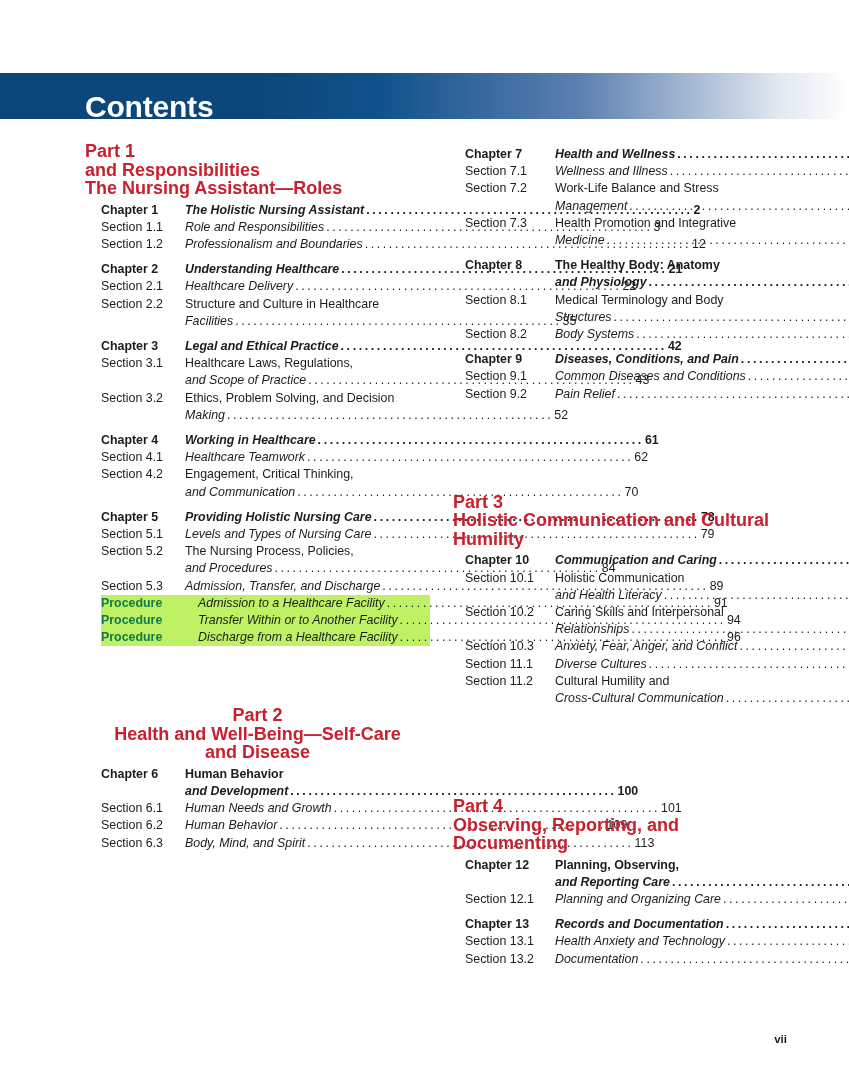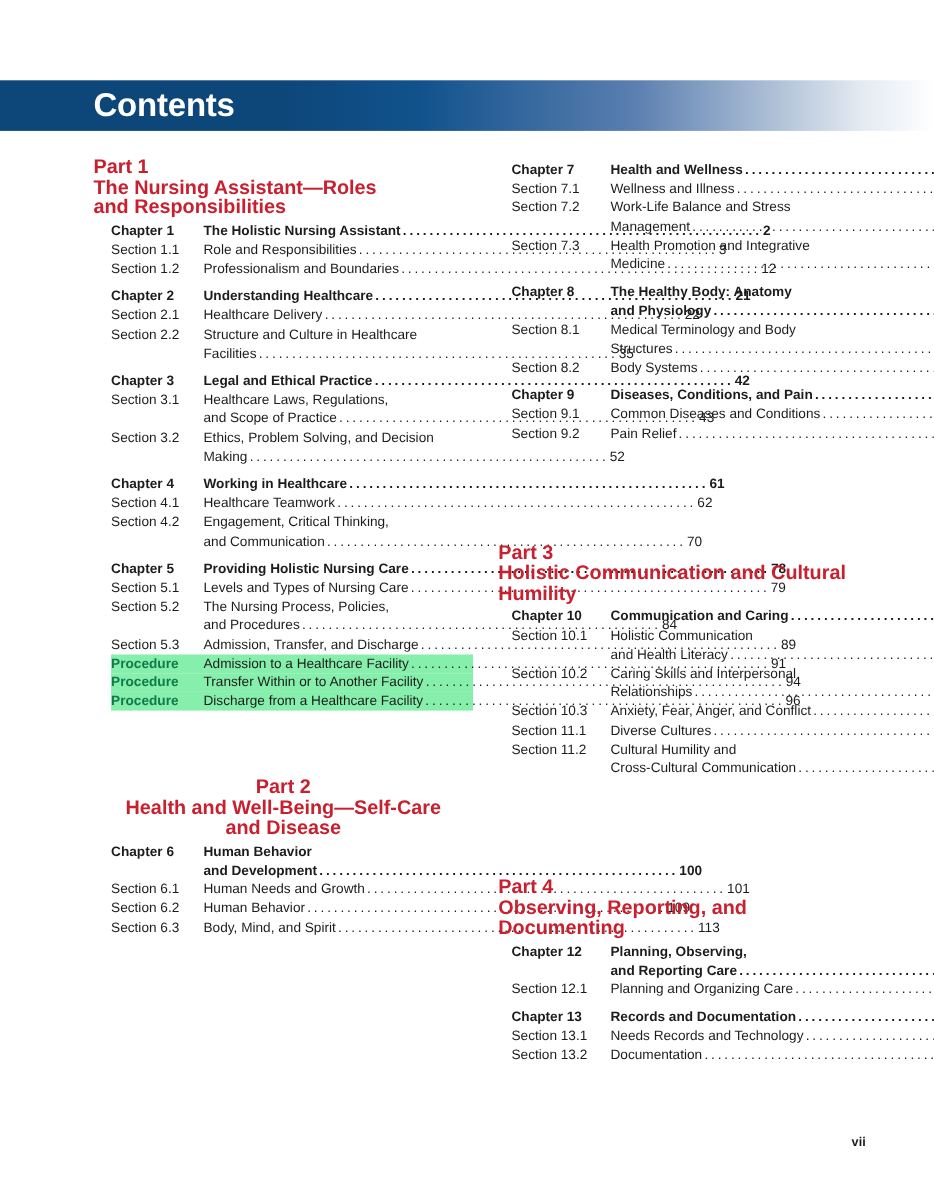--- a/index.html
+++ b/index.html
@@ -17,21 +17,21 @@
     top: 73px;
     width: 849px;
     height: 46px;
     background: linear-gradient(to right,
         #0d4679 0%, #0d4679 30%, #11528c 45%,
         #5b7fb0 68%, #a9bcd4 82%, #e2e9f1 92%, #ffffff 100%);
   }
   .banner-title {
     position: absolute;
     left: 85px;
-    top: 75px;
+    top: 86px;
     font-size: 30px;
     font-weight: bold;
     color: #ffffff;
     letter-spacing: -0.2px;
     line-height: 42px;
   }
   .columns {
     position: absolute;
     top: 142px;
     left: 0;
@@ -77,21 +77,21 @@
     display: flex;
     flex-wrap: wrap;
     align-items: baseline;
   }
   .entry .title-wrap {
     flex: 1 1 auto;
     display: flex;
     align-items: baseline;
     min-width: 0;
   }
-  .entry .ttext { white-space: nowrap; }
+  .entry .ttext { white-space: nowrap; font-style: italic; }
   .entry .leader {
     flex: 1 1 auto;
     overflow: hidden;
     white-space: nowrap;
     letter-spacing: 2.6px;
     margin-left: 2px;
     color: #1c1c1c;
   }
   .entry .leader::after {
     content: "......................................................";
@@ -108,21 +108,22 @@
     display: flex;
     align-items: baseline;
   }
 
   .ch { font-weight: bold; margin-top: 8px; }
   .ch .label { font-weight: bold; }
   .ch:first-child { margin-top: 4px; }
   .sec { font-weight: normal; }
 
   .proc {
-    background: #86efac;
+    background: #bef264;
+    gap: 13px;
   }
   .proc .label {
     color: #12794a;
     font-weight: bold;
   }
 
   .page-num {
     position: absolute;
     right: 62px;
     bottom: 42px;
@@ -134,22 +135,22 @@
 </head>
 <body>
 
 <div class="banner"></div>
 <div class="banner-title">Contents</div>
 
 <div class="columns">
   <div class="col col-left" id="col-left">
       <div class="part">
         <div>Part 1</div>
+        <div>and Responsibilities</div>
         <div>The Nursing Assistant—Roles</div>
-        <div>and Responsibilities</div>
       </div>
       <div class="chapters">
         <div class="entry ch">
           <div class="label">Chapter 1</div>
           <div class="body">
             <div class="title-wrap">
               <span class="ttext">The Holistic Nursing Assistant</span>
               <span class="leader"></span>
               <span class="pg">2</span>
             </div>
@@ -608,21 +609,21 @@
             <div class="title-wrap">
               <span class="ttext">Records and Documentation</span>
               <span class="leader"></span>
             </div>
           </div>
         </div>
         <div class="entry sec">
           <div class="label">Section 13.1</div>
           <div class="body">
             <div class="title-wrap">
-              <span class="ttext">Needs Records and Technology</span>
+              <span class="ttext">Health Anxiety and Technology</span>
               <span class="leader"></span>
             </div>
           </div>
         </div>
         <div class="entry sec">
           <div class="label">Section 13.2</div>
           <div class="body">
             <div class="title-wrap">
               <span class="ttext">Documentation</span>
               <span class="leader"></span>

